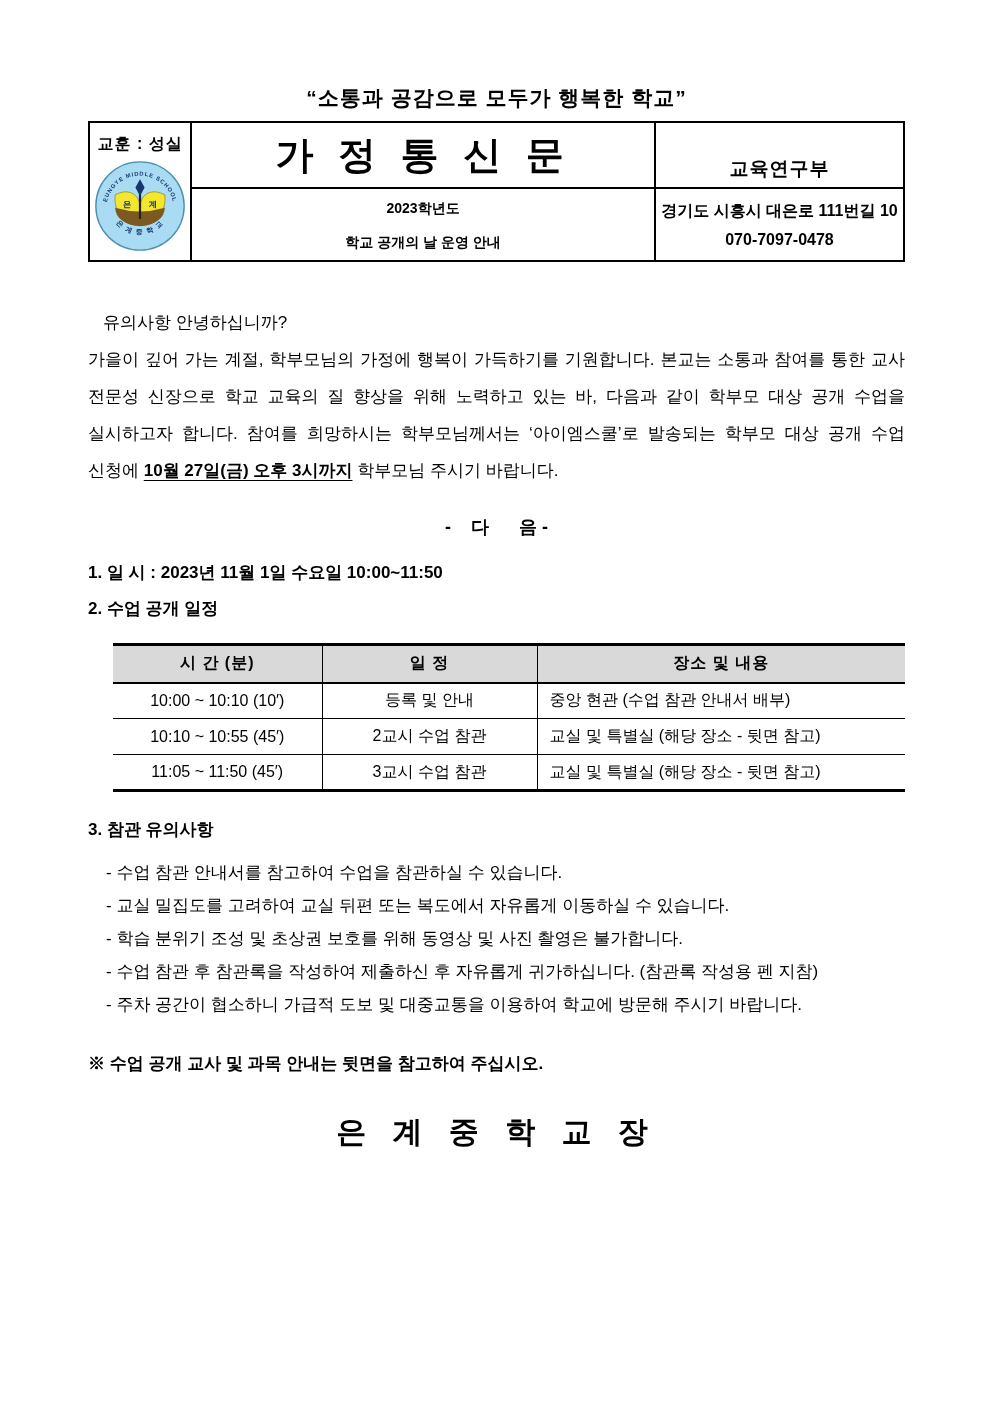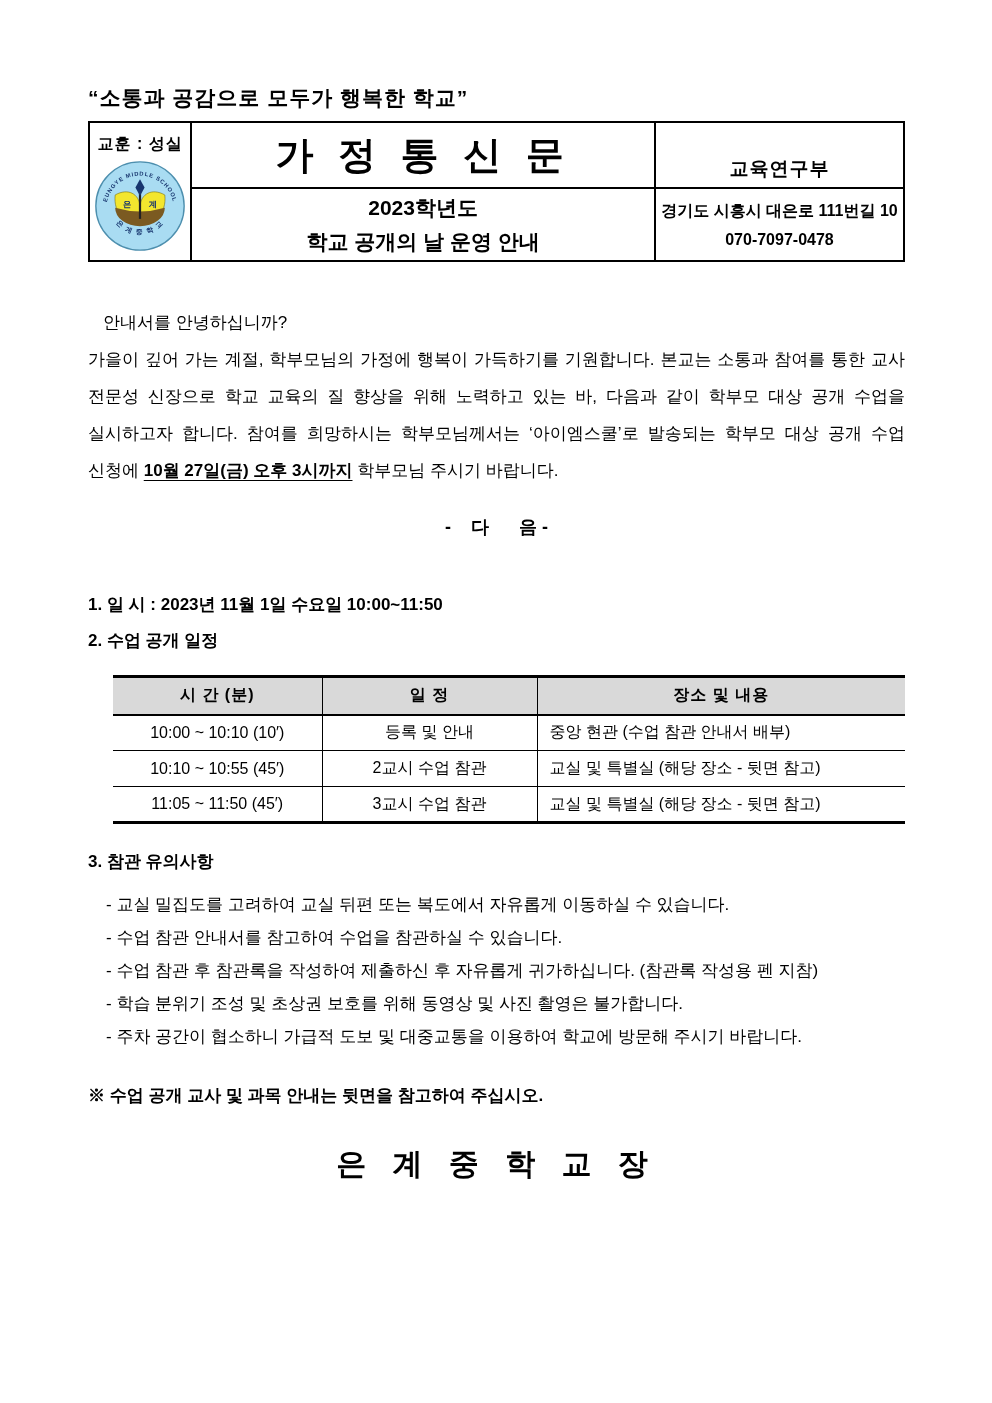--- a/index.html
+++ b/index.html
@@ -5,45 +5,45 @@
   * { margin:0; padding:0; box-sizing:border-box; }
   html,body { background:#ffffff; }
   body {
     width:992px; height:1403px;
     font-family:"Liberation Sans", sans-serif;
     color:#000; overflow:hidden;
   }
   .page { width:992px; height:1403px; padding:84px 87px 0 88px; position:relative; }
 
   
-  .slogan { text-align:left; font-size:21px; font-weight:bold; letter-spacing:1px; }
+  .slogan { text-align:center; font-size:21px; font-weight:bold; letter-spacing:1px; }
 
   
   table.head { width:817px; border-collapse:collapse; margin-top:9px; }
   table.head td { border:2px solid #000; vertical-align:middle; }
   td.cell-motto { width:101px; text-align:center; vertical-align:top; padding-top:7px; }
   .motto { font-size:16px; font-weight:bold; letter-spacing:1px; }
   .logo-wrap { margin-top:5px; }
   td.cell-title { width:458px; height:66px; text-align:center; }
   .doc-title { font-size:38px; font-weight:bold; letter-spacing:7px; white-space:pre; }
   td.cell-dept { width:246px; text-align:center; }
   .dept { font-size:19px; font-weight:bold; letter-spacing:1px;margin-top:28px; }
   td.cell-sub { height:73px; text-align:center; }
-  .sub1, .sub2 { font-size:21px; font-weight:bold; line-height:34px; }
+  .sub1, .sub2 { font-size:14px; font-weight:bold; line-height:34px; }
   td.cell-contact { text-align:center; }
   .addr, .phone { font-size:16px; font-weight:bold; line-height:29px; }
 
   
   .greeting { margin-top:42px; font-size:17px; line-height:37px; text-indent:15px; }
   .para { font-size:17px; line-height:37px; text-align:justify; word-break:keep-all; }
   .para .emph { font-weight:bold; text-decoration:underline; text-underline-offset:4px; }
   .daum { margin-top:26px; text-align:center; font-size:18px; font-weight:bold; white-space:pre; }
 
   .h-num { font-size:17px; font-weight:bold; line-height:36px; }
-  .h1-line { margin-top:48px; }
+  .h1-line { margin-top:16px; }
   .h3-line { margin-top:20px; }
 
   
   table.sched {
     margin-top:16px; margin-left:25px; width:792px;
     border-collapse:collapse;
     border-top:3px solid #000; border-bottom:3px solid #000;
   }
   table.sched th {
     background:#d9d9d9; font-size:16px; font-weight:bold;
@@ -114,21 +114,21 @@
         <div class="sub2">학교 공개의 날 운영 안내</div>
       </td>
       <td class="cell-contact">
         <div class="addr">경기도 시흥시 대은로 111번길 10</div>
         <div class="phone">070-7097-0478</div>
       </td>
     </tr>
   </tbody>
     </table>
 
-  <p class="greeting">안내서를 안녕하십니까?</p>
+  <p class="greeting">유의사항 안녕하십니까?</p>
 
   <p class="para"><span>가을이 깊어 가는 계절, 학부모님의 가정에 행복이 가득하기를 기원합니다. 본교는 소통과 참여를 통한 교사 전문성 신장으로 학교 교육의 질 향상을 위해 노력하고 있는 바, 다음과 같이 학부모 대상 공개 수업을 실시하고자 합니다. 참여를 희망하시는 학부모님께서는 ‘아이엠스쿨’로 발송되는 학부모 대상 공개 수업 신청에 </span><span class="emph">10월 27일(금) 오후 3시까지</span><span> 학부모님 주시기 바랍니다.</span></p>
 
   <div class="daum">-    다      음 -</div>
 
   <div class="h-num h1-line">1. 일 시 : 2023년 11월 1일 수요일 10:00~11:50</div>
   <div class="h-num">2. 수업 공개 일정</div>
 
   <table class="sched">
     <tbody>
@@ -151,24 +151,24 @@
       <td class="c1">11:05 ~ 11:50 (45′)</td>
       <td class="c2">3교시 수업 참관</td>
       <td class="c3">교실 및 특별실 (해당 장소 - 뒷면 참고)</td>
     </tr>
   </tbody>
     </table>
 
   <div class="h-num h3-line">3. 참관 유의사항</div>
 
   <div class="notes">
+    <div class="note">- 수업 참관 안내서를 참고하여 수업을 참관하실 수 있습니다.</div>
     <div class="note">- 교실 밀집도를 고려하여 교실 뒤편 또는 복도에서 자유롭게 이동하실 수 있습니다.</div>
-    <div class="note">- 수업 참관 안내서를 참고하여 수업을 참관하실 수 있습니다.</div>
+    <div class="note">- 학습 분위기 조성 및 초상권 보호를 위해 동영상 및 사진 촬영은 불가합니다.</div>
     <div class="note">- 수업 참관 후 참관록을 작성하여 제출하신 후 자유롭게 귀가하십니다. (참관록 작성용 펜 지참)</div>
-    <div class="note">- 학습 분위기 조성 및 초상권 보호를 위해 동영상 및 사진 촬영은 불가합니다.</div>
     <div class="note">- 주차 공간이 협소하니 가급적 도보 및 대중교통을 이용하여 학교에 방문해 주시기 바랍니다.</div>
   </div>
 
   <div class="asterisk">※ 수업 공개 교사 및 과목 안내는 뒷면을 참고하여 주십시오.</div>
 
 
   <div class="signature">은 계 중 학 교 장</div>
 
 </div>
 

